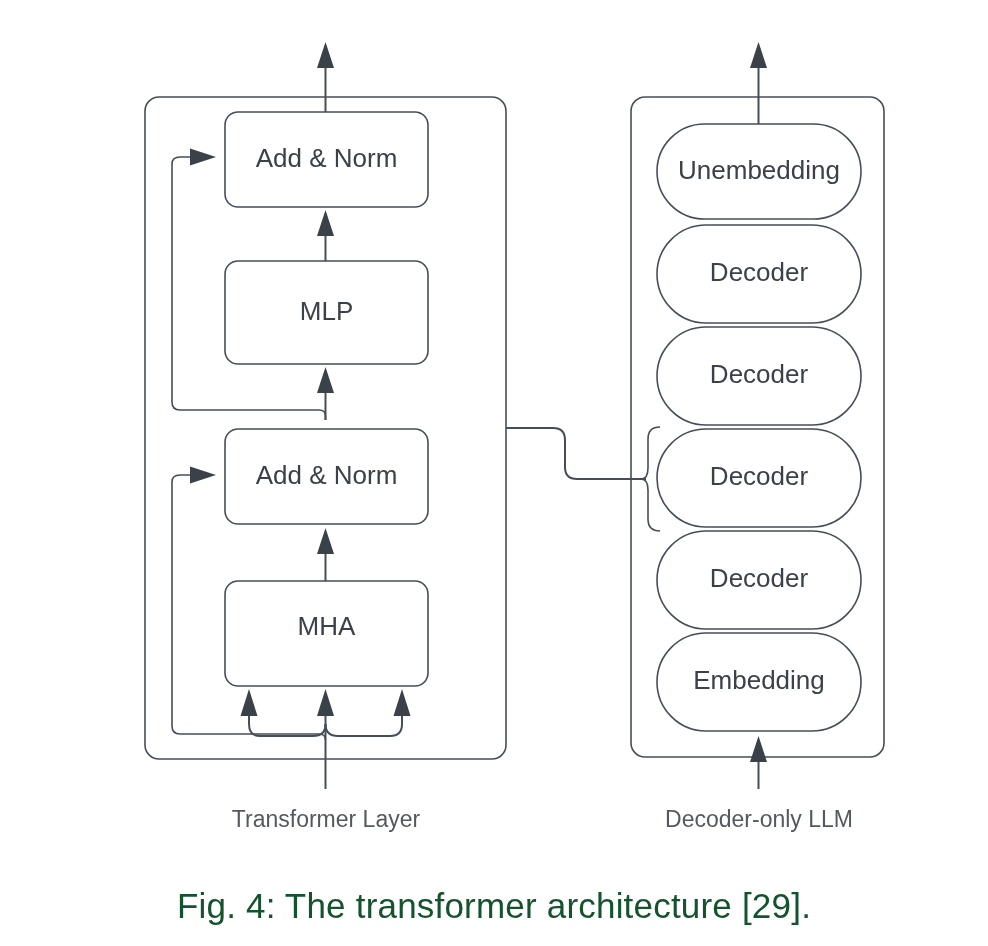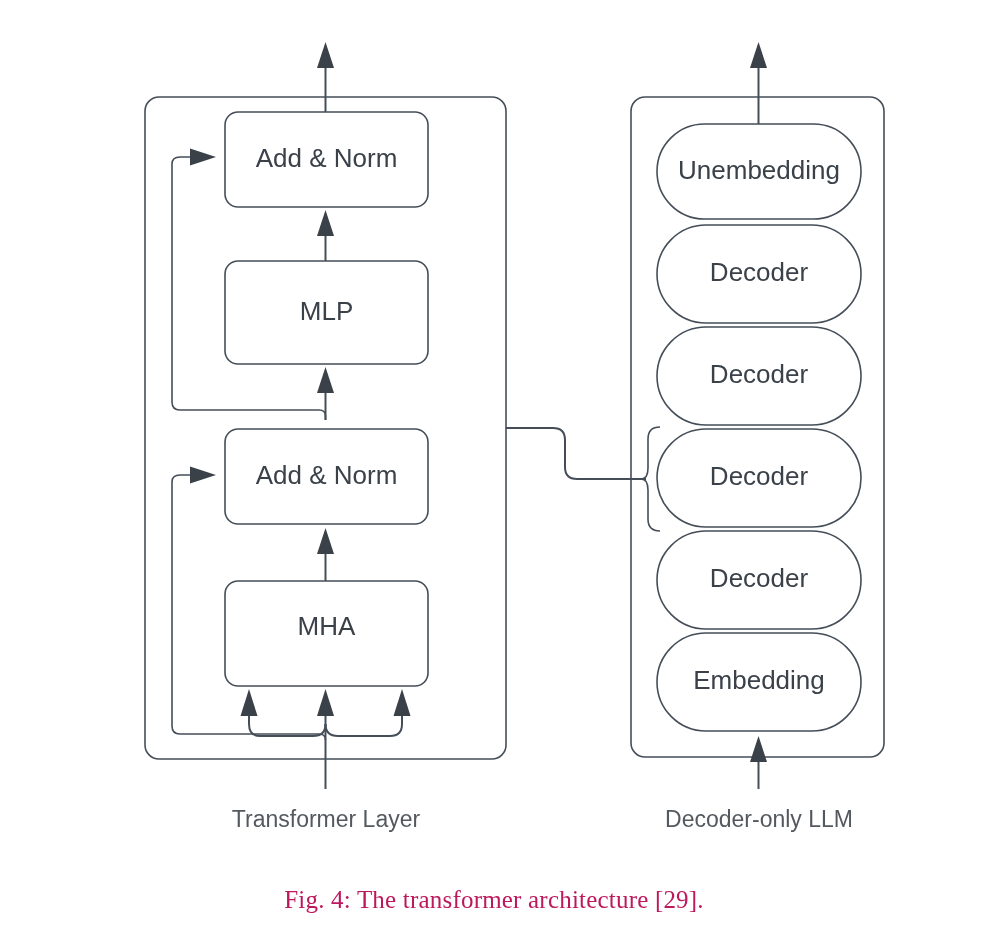--- a/index.html
+++ b/index.html
@@ -65,23 +65,23 @@
   .arrowhead {
     fill: #3a4149;
     stroke: none;
   }
   .fig-caption {
     position: absolute;
     left: 0;
     top: 862px;
     width: 988px;
     text-align: center;
-    font-family: Liberation Serif, serif;
-    font-size: 25px;
-    color: #be185d;
+    font-family: Liberation Sans, sans-serif;
+    font-size: 35px;
+    color: #14532d;
     letter-spacing: 0.2px;
     white-space: nowrap;
   }
 </style>
 </head>
 <body>
 
 <div id="page">
 
   <svg id="figure-svg" width="988" height="946" viewBox="0 0 988 946">

